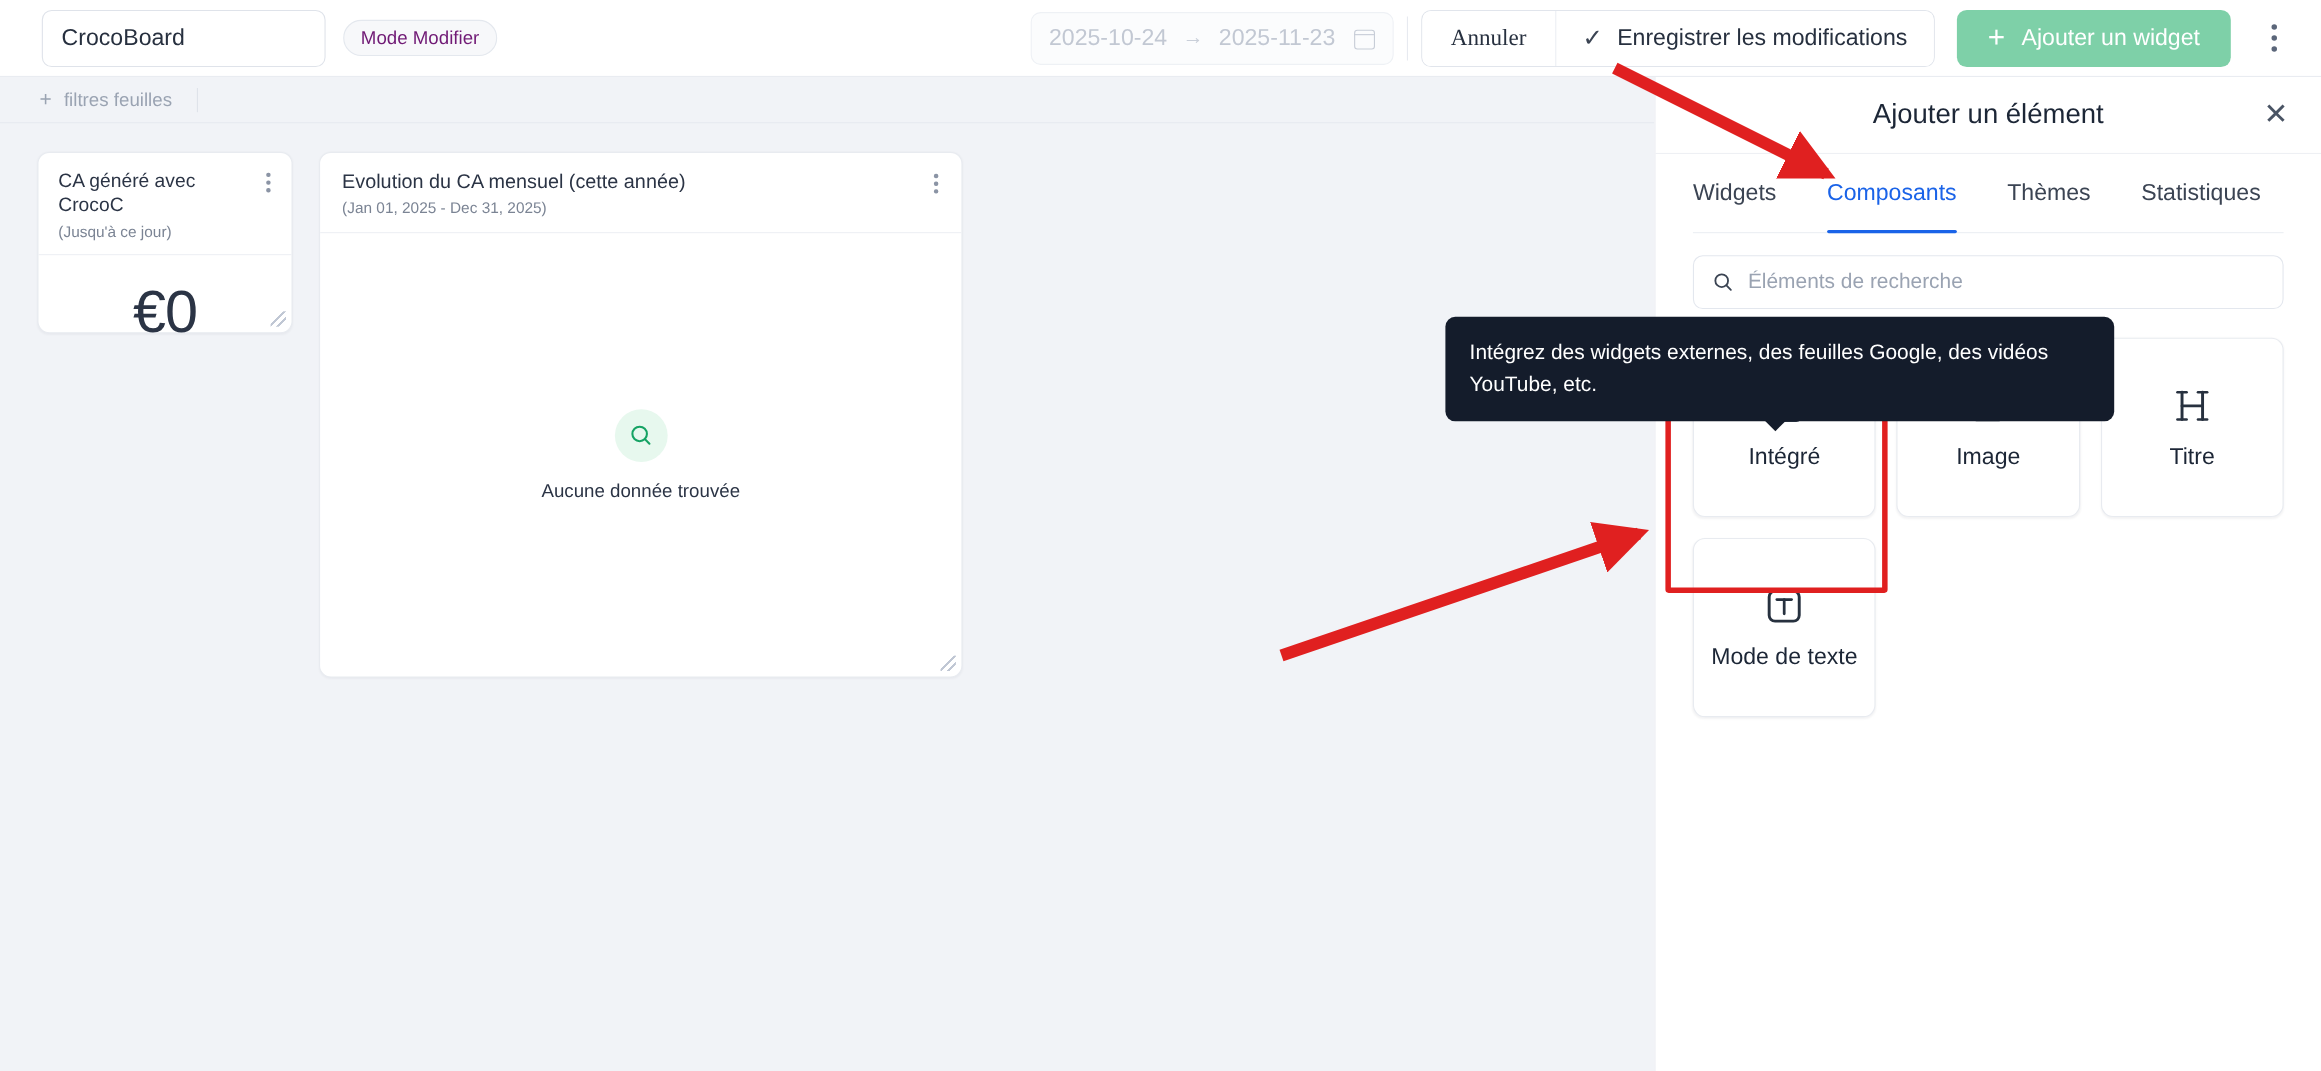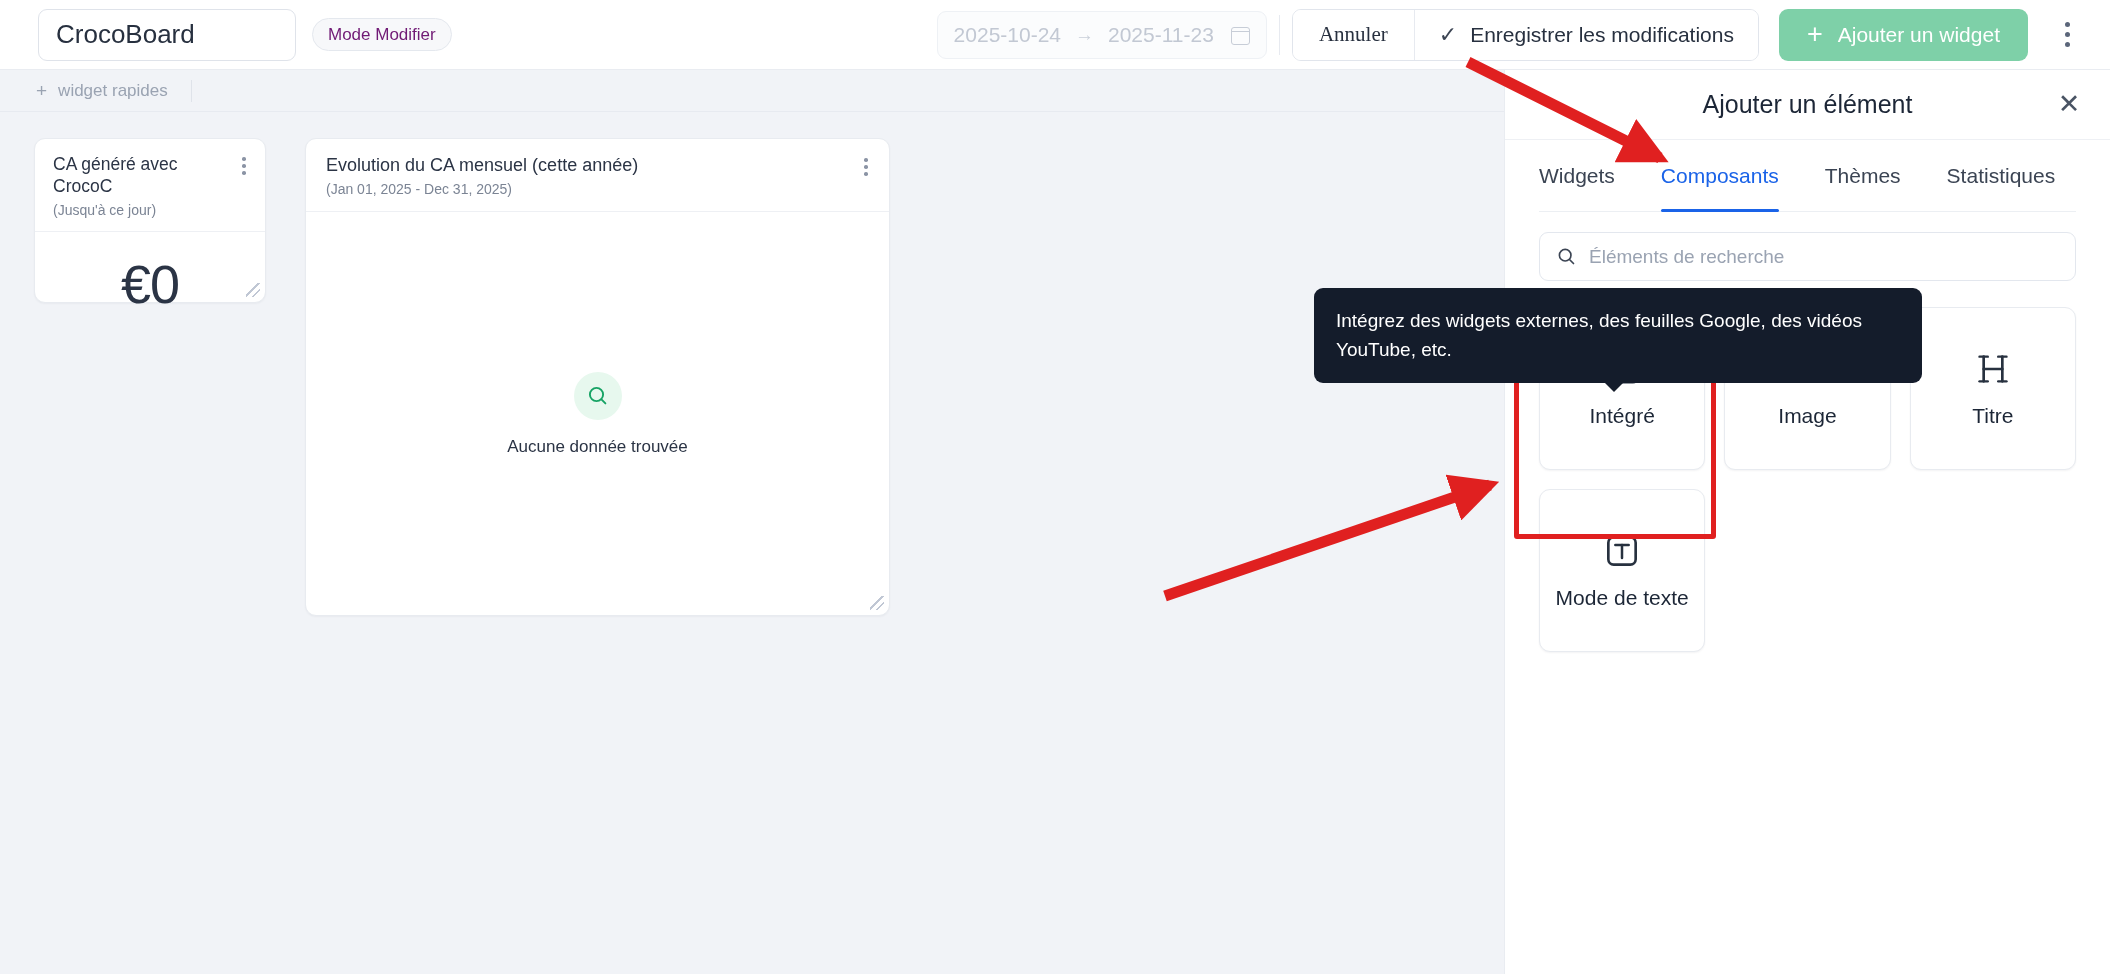--- a/index.html
+++ b/index.html
@@ -18,21 +18,21 @@
     background: #ffffff;
     border-bottom: 1px solid #e9ecf1;
     display: flex; align-items: center;
     z-index: 5;
   }
   .board-name-box {
     margin-left: 38px;
     width: 258px; height: 52px;
     border: 1px solid #dfe3ea; border-radius: 9px;
     display: flex; align-items: center; padding: 0 17px;
-    font-size: 26px; color: #27303f;
+    font-size: 21px; color: #27303f;
     background: #fff;
   }
   .mode-pill {
     margin-left: 16px;
     height: 33px; padding: 0 15px;
     border: 1px solid #e4e8ee; border-radius: 17px;
     background: #f7f8fa;
     display: flex; align-items: center;
     font-size: 17px; color: #701a75;
     white-space: nowrap;
@@ -108,21 +108,21 @@
   }
   .filters-bar {
     height: 42px; display: flex; align-items: center;
     padding-left: 36px; gap: 11px;
     border-bottom: 1px solid #e7eaf0;
   }
   .filters-plus { font-size: 19px; color: #9aa3b2; line-height: 1; }
   .filters-label { font-size: 17px; color: #9aa3b2; }
   .filters-sep { width: 1px; height: 22px; background: #dfe3ea; margin-left: 12px; }
 
-  .widgets-area { position: relative; padding: 26px 0 0 34px; display: flex; gap: 39px; align-items: flex-start; }
+  .widgets-area { position: relative; padding: 26px 0 0 34px; display: flex; gap: 24px; align-items: flex-start; }
 
   .widget-card {
     background: #ffffff;
     border: 1px solid #e8ebf0;
     border-radius: 11px;
     position: relative;
     box-shadow: 0 1px 2px rgba(16,24,40,.04);
   }
   .w-kpi { width: 232px; height: 165px; }
   .w-chart { width: 585px; height: 478px; }
@@ -271,21 +271,21 @@
       <i></i>
       <i></i>
       <i></i>
     </div>
   </div>
 
   <div class="canvas">
 
     <div class="filters-bar">
       <span class="filters-plus">+</span>
-      <span class="filters-label">widget rapides</span>
+      <span class="filters-label">filtres feuilles</span>
       <span class="filters-sep"></span>
     </div>
 
     <div class="widgets-area">
 
       <div class="widget-card w-kpi">
         <div class="widget-head">
           <div>
             <div class="widget-title">CA généré avec CrocoC</div>
             <div class="widget-sub">(Jusqu'à ce jour)</div>

